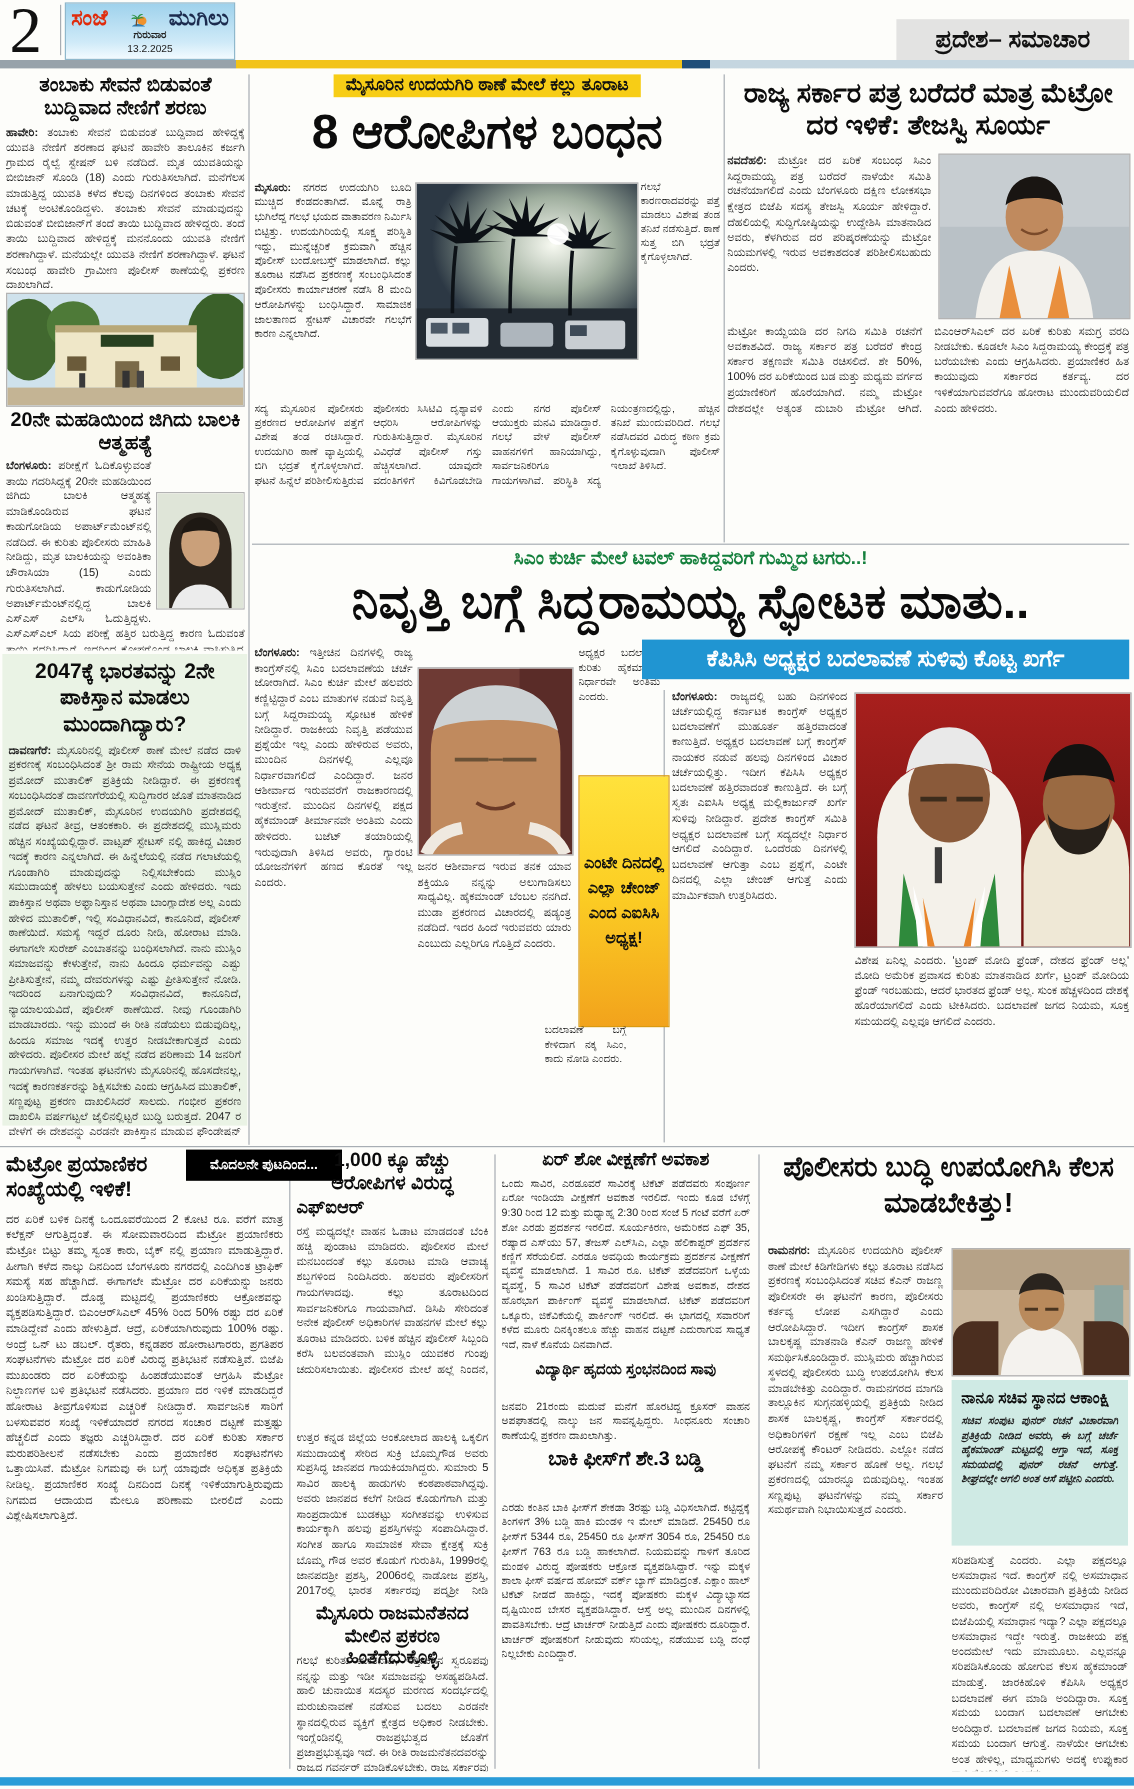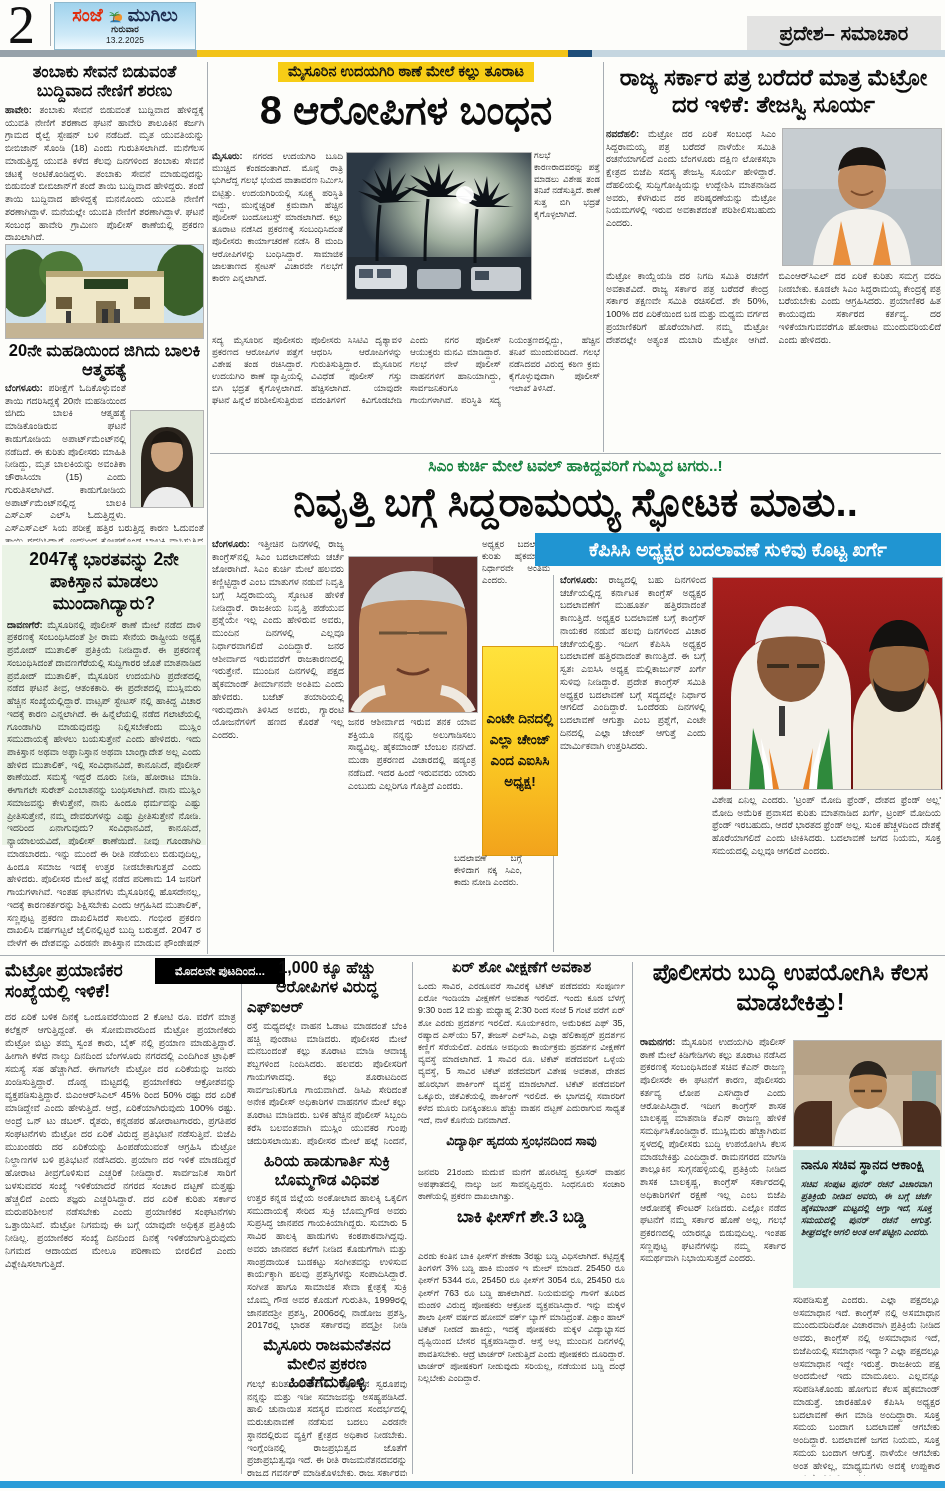--- a/index.html
+++ b/index.html
@@ -22,21 +22,21 @@
          display:flex;align-items:center;padding:4px 3px}
   .greenbox{position:absolute;background:#eaf3e5;padding:4px 5px;box-sizing:border-box}
   .cyanbox{position:absolute;background:#cfeae4;padding:7px 8px;box-sizing:border-box}
   .blacktag{position:absolute;background:#000000;color:#fff;font-weight:bold;
             display:flex;align-items:center;justify-content:center}
   .cols4{column-count:4;column-gap:8px}
   .cols2{column-count:2;column-gap:10px}
   .logo-box{position:absolute;left:54px;top:2px;width:140px;height:46px;
             background:linear-gradient(180deg,#9fd2ec 0%,#cfeaf8 70%,#f3fbff 100%);
             border:1px solid #8fb8cc;display:flex;flex-direction:column;align-items:center;justify-content:center}
-  .logo-line{display:flex;align-items:center;gap:5px;font-weight:bold;font-size:18px;line-height:1}
+  .logo-line{display:flex;align-items:center;gap:18px;font-weight:bold;font-size:18px;line-height:1}
   .logo-red{color:#e02c0c}
   .logo-dark{color:#1c2b4e}
   .logo-sub{font-size:8.5px;font-weight:bold;color:#222;line-height:1.25}
   .pagenum{position:absolute;left:8px;top:-6px;font-family:"Liberation Serif","DejaVu Serif",serif;
            font-size:54px;color:#111}
   .section-label{position:absolute;left:747px;top:16px;width:194px;height:34px;background:#e3e3e2;
                  display:flex;align-items:center;justify-content:center;font-size:20px;color:#111;font-weight:bold}
   .topbar{position:absolute;left:0;top:50px;width:945px;height:7px;
           background:linear-gradient(90deg,#97a2aa 0,#97a2aa 197px,#f2c318 197px,#f2c318 568px,#1f4e79 568px,#1f4e79 592px,#c5d6e0 592px,#c5d6e0 100%)}
   .botbar{position:absolute;left:0;top:1481px;width:945px;height:7px;background:#2b9cd8}
@@ -109,21 +109,21 @@
         <rect width="72" height="96" fill="#dfe5d8"></rect>
         <path d="M10 96V50c0-22 10-34 26-34s26 12 26 34v46z" fill="#2b241d"></path>
         <ellipse cx="36" cy="42" rx="16" ry="19" fill="#caa07a"></ellipse>
         <path d="M12 96c4-14 12-20 24-20s20 6 24 20z" fill="#ececec"></path>
         <path d="M20 34c2-10 10-14 16-14s14 4 16 14c-6-4-24-4-32 0z" fill="#1d1813"></path>
       </svg>
     </span>
     <b class="dl">ಬೆಂಗಳೂರು:</b>
     <span>ಪರೀಕ್ಷೆಗೆ ಓದಿಕೊಳ್ಳುವಂತೆ ತಾಯಿ ಗದರಿಸಿದ್ದಕ್ಕೆ 20ನೇ ಮಹಡಿಯಿಂದ ಜಿಗಿದು ಬಾಲಕಿ ಆತ್ಮಹತ್ಯೆ ಮಾಡಿಕೊಂಡಿರುವ ಘಟನೆ ಕಾಡುಗೋಡಿಯ ಅಪಾರ್ಟ್‌ಮೆಂಟ್‌ನಲ್ಲಿ ನಡೆದಿದೆ. ಈ ಕುರಿತು ಪೊಲೀಸರು ಮಾಹಿತಿ ನೀಡಿದ್ದು, ಮೃತ ಬಾಲಕಿಯನ್ನು ಅವಂತಿಕಾ ಚೌರಾಸಿಯಾ (15) ಎಂದು ಗುರುತಿಸಲಾಗಿದೆ. ಕಾಡುಗೋಡಿಯ ಅಪಾರ್ಟ್‌ಮೆಂಟ್‌ನಲ್ಲಿದ್ದ ಬಾಲಕಿ ಎಸ್‌ಎಸ್ ಎಲ್‌ಸಿ ಓದುತ್ತಿದ್ದಳು. ಎಸ್‌ಎಸ್‌ಎಲ್ ಸಿಯ ಪರೀಕ್ಷೆ ಹತ್ತಿರ ಬರುತ್ತಿದ್ದ ಕಾರಣ ಓದುವಂತೆ ತಾಯಿ ಗದರಿಸಿದ್ದಾರೆ. ಇದರಿಂದ ಕೋಪಗೊಂಡ ಬಾಲಕಿ ವಾಸಿಸುತ್ತಿದ್ದ ಅಪಾರ್ಟ್‌ಮೆಂಟ್‌ನ 20ನೇ ಮಹಡಿ ಜಿಗಿದು ಆತ್ಮಹತ್ಯೆ ಮಾಡಿಕೊಂಡಿದ್ದಾಳೆ. ಸ್ಥಳಕ್ಕೆ ಕಾಡುಗೋಡಿ ಪೊಲೀಸರು ಭೇಟಿ ನೀಡಿ, ಪರಿಶೀಲನೆ ನಡೆಸಿದ್ದಾರೆ.</span>
   </div>
-  <div class="greenbox" style="left:2px;top:545px;width:204px;height:300px">
+  <div class="greenbox" style="left:2px;top:545px;width:204px;height:393px">
     <div class="hl" style="font-size:17.5px;line-height:1.25;margin-bottom:4px">2047ಕ್ಕೆ ಭಾರತವನ್ನು 2ನೇ ಪಾಕಿಸ್ತಾನ ಮಾಡಲು ಮುಂದಾಗಿದ್ಯಾರು?</div>
     <div class="body" style="height:332px">
       <b class="dl">ದಾವಣಗೆರೆ:</b>
       <span>ಮೈಸೂರಿನಲ್ಲಿ ಪೊಲೀಸ್ ಠಾಣೆ ಮೇಲೆ ನಡೆದ ದಾಳಿ ಪ್ರಕರಣಕ್ಕೆ ಸಂಬಂಧಿಸಿದಂತೆ ಶ್ರೀ ರಾಮ ಸೇನೆಯ ರಾಷ್ಟ್ರೀಯ ಅಧ್ಯಕ್ಷ ಪ್ರಮೋದ್ ಮುತಾಲಿಕ್ ಪ್ರತಿಕ್ರಿಯೆ ನೀಡಿದ್ದಾರೆ. ಈ ಪ್ರಕರಣಕ್ಕೆ ಸಂಬಂಧಿಸಿದಂತೆ ದಾವಣಗೆರೆಯಲ್ಲಿ ಸುದ್ದಿಗಾರರ ಜೊತೆ ಮಾತನಾಡಿದ ಪ್ರಮೋದ್ ಮುತಾಲಿಕ್, ಮೈಸೂರಿನ ಉದಯಗಿರಿ ಪ್ರದೇಶದಲ್ಲಿ ನಡೆದ ಘಟನೆ ತೀವ್ರ, ಆತಂಕಕಾರಿ. ಈ ಪ್ರದೇಶದಲ್ಲಿ ಮುಸ್ಲಿಮರು ಹೆಚ್ಚಿನ ಸಂಖ್ಯೆಯಲ್ಲಿದ್ದಾರೆ. ವಾಟ್ಸಪ್ ಸ್ಟೇಟಸ್ ನಲ್ಲಿ ಹಾಕಿದ್ದ ವಿಚಾರ ಇದಕ್ಕೆ ಕಾರಣ ಎನ್ನಲಾಗಿದೆ. ಈ ಹಿನ್ನೆಲೆಯಲ್ಲಿ ನಡೆದ ಗಲಾಟೆಯಲ್ಲಿ ಗೂಂಡಾಗಿರಿ ಮಾಡುವುದನ್ನು ನಿಲ್ಲಿಸಬೇಕೆಂದು ಮುಸ್ಲಿಂ ಸಮುದಾಯಕ್ಕೆ ಹೇಳಲು ಬಯಸುತ್ತೇನೆ ಎಂದು ಹೇಳಿದರು. ಇದು ಪಾಕಿಸ್ತಾನ ಅಥವಾ ಅಫ್ಘಾನಿಸ್ತಾನ ಅಥವಾ ಬಾಂಗ್ಲಾದೇಶ ಅಲ್ಲ ಎಂದು ಹೇಳಿದ ಮುತಾಲಿಕ್, ಇಲ್ಲಿ ಸಂವಿಧಾನವಿದೆ, ಕಾನೂನಿದೆ, ಪೊಲೀಸ್ ಠಾಣೆಯಿದೆ. ಸಮಸ್ಯೆ ಇದ್ದರೆ ದೂರು ನೀಡಿ, ಹೋರಾಟ ಮಾಡಿ. ಈಗಾಗಲೇ ಸುರೇಶ್ ಎಂಬಾತನನ್ನು ಬಂಧಿಸಲಾಗಿದೆ. ನಾನು ಮುಸ್ಲಿಂ ಸಮಾಜವನ್ನು ಕೇಳುತ್ತೇನೆ, ನಾನು ಹಿಂದೂ ಧರ್ಮವನ್ನು ಎಷ್ಟು ಪ್ರೀತಿಸುತ್ತೇನೆ, ನಮ್ಮ ದೇವರುಗಳನ್ನು ಎಷ್ಟು ಪ್ರೀತಿಸುತ್ತೇನೆ ನೋಡಿ. ಇದರಿಂದ ಏನಾಗುವುದು? ಸಂವಿಧಾನವಿದೆ, ಕಾನೂನಿದೆ, ನ್ಯಾಯಾಲಯವಿದೆ, ಪೊಲೀಸ್ ಠಾಣೆಯಿದೆ. ನೀವು ಗೂಂಡಾಗಿರಿ ಮಾಡಬಾರದು. ಇನ್ನು ಮುಂದೆ ಈ ರೀತಿ ನಡೆಯಲು ಬಿಡುವುದಿಲ್ಲ, ಹಿಂದೂ ಸಮಾಜ ಇದಕ್ಕೆ ಉತ್ತರ ನೀಡಬೇಕಾಗುತ್ತದೆ ಎಂದು ಹೇಳಿದರು. ಪೊಲೀಸರ ಮೇಲೆ ಹಲ್ಲೆ ನಡೆದ ಪರಿಣಾಮ 14 ಜನರಿಗೆ ಗಾಯಗಳಾಗಿವೆ. ಇಂತಹ ಘಟನೆಗಳು ಮೈಸೂರಿನಲ್ಲಿ ಹೊಸದೇನಲ್ಲ, ಇದಕ್ಕೆ ಕಾರಣಕರ್ತರನ್ನು ಶಿಕ್ಷಿಸಬೇಕು ಎಂದು ಆಗ್ರಹಿಸಿದ ಮುತಾಲಿಕ್, ಸಣ್ಣಪುಟ್ಟ ಪ್ರಕರಣ ದಾಖಲಿಸಿದರೆ ಸಾಲದು. ಗಂಭೀರ ಪ್ರಕರಣ ದಾಖಲಿಸಿ ವರ್ಷಗಟ್ಟಲೆ ಜೈಲಿನಲ್ಲಿಟ್ಟರೆ ಬುದ್ಧಿ ಬರುತ್ತದೆ. 2047 ರ ವೇಳೆಗೆ ಈ ದೇಶವನ್ನು ಎರಡನೇ ಪಾಕಿಸ್ತಾನ ಮಾಡುವ ಫೌಂಡೇಷನ್ ಮಾಡಿದ್ದಾರೆ. ಪೊಲೀಸ್ ಇಲಾಖೆಯ ಮೇಲೆ ಹಲ್ಲೆ ನಡೆದು ಕಾನೂನು ಕೈಗೆ ತೆಗೆದುಕೊಳ್ಳುತ್ತಿದ್ದಾರೆ ಎಂದರು.</span>
     </div>
   </div>
 
   <div class="kicker-wrap" style="left:210px;top:62px;width:392px">
     <span class="kicker" style="font-size:14.5px">ಮೈಸೂರಿನ ಉದಯಗಿರಿ ಠಾಣೆ ಮೇಲೆ ಕಲ್ಲು ತೂರಾಟ</span>
   </div>
@@ -230,21 +230,20 @@
   </div>
   <div class="abs hl" style="left:5px;top:960px;width:148px;font-size:17.5px;line-height:1.2;text-align:left">ಮೆಟ್ರೋ ಪ್ರಯಾಣಿಕರ ಸಂಖ್ಯೆಯಲ್ಲಿ ಇಳಿಕೆ!</div>
 
   <div class="abs body" style="left:712px;top:794px;width:229px;height:158px">ವಿಶೇಷ ಏನಿಲ್ಲ ಎಂದರು. 'ಟ್ರಂಪ್ ಮೋದಿ ಫ್ರೆಂಡ್, ದೇಶದ ಫ್ರೆಂಡ್ ಅಲ್ಲ' ಮೋದಿ ಅಮೆರಿಕ ಪ್ರವಾಸದ ಕುರಿತು ಮಾತನಾಡಿದ ಖರ್ಗೆ, ಟ್ರಂಪ್ ಮೋದಿಯ ಫ್ರೆಂಡ್ ಇರಬಹುದು, ಆದರೆ ಭಾರತದ ಫ್ರೆಂಡ್ ಅಲ್ಲ. ಸುಂಕ ಹೆಚ್ಚಳದಿಂದ ದೇಶಕ್ಕೆ ಹೊರೆಯಾಗಲಿದೆ ಎಂದು ಟೀಕಿಸಿದರು. ಬದಲಾವಣೆ ಜಗದ ನಿಯಮ, ಸೂಕ್ತ ಸಮಯದಲ್ಲಿ ಎಲ್ಲವೂ ಆಗಲಿದೆ ಎಂದರು.</div>
   <div class="blacktag" style="left:155px;top:958px;width:130px;height:26px;font-size:11.5px">ಮೊದಲನೇ ಪುಟದಿಂದ...</div>
   <div class="abs body" style="left:5px;top:1010px;width:231px;height:466px;font-size:9.5px">ದರ ಏರಿಕೆ ಬಳಿಕ ದಿನಕ್ಕೆ ಒಂದೂವರೆಯಿಂದ 2 ಕೋಟಿ ರೂ. ವರೆಗೆ ಮಾತ್ರ ಕಲೆಕ್ಷನ್ ಆಗುತ್ತಿದ್ದಂತೆ. ಈ ಸೋಮವಾರದಿಂದ ಮೆಟ್ರೋ ಪ್ರಯಾಣಿಕರು ಮೆಟ್ರೋ ಬಿಟ್ಟು ತಮ್ಮ ಸ್ವಂತ ಕಾರು, ಬೈಕ್ ನಲ್ಲಿ ಪ್ರಯಾಣ ಮಾಡುತ್ತಿದ್ದಾರೆ. ಹೀಗಾಗಿ ಕಳೆದ ನಾಲ್ಕು ದಿನದಿಂದ ಬೆಂಗಳೂರು ನಗರದಲ್ಲಿ ಎಂದಿಗಿಂತ ಟ್ರಾಫಿಕ್ ಸಮಸ್ಯೆ ಸಹ ಹೆಚ್ಚಾಗಿದೆ. ಈಗಾಗಲೇ ಮೆಟ್ರೋ ದರ ಏರಿಕೆಯನ್ನು ಜನರು ಖಂಡಿಸುತ್ತಿದ್ದಾರೆ. ದೊಡ್ಡ ಮಟ್ಟದಲ್ಲಿ ಪ್ರಯಾಣಿಕರು ಆಕ್ರೋಶವನ್ನು ವ್ಯಕ್ತಪಡಿಸುತ್ತಿದ್ದಾರೆ. ಬಿಎಂಆರ್‌ಸಿಎಲ್ 45% ರಿಂದ 50% ರಷ್ಟು ದರ ಏರಿಕೆ ಮಾಡಿದ್ದೇವೆ ಎಂದು ಹೇಳುತ್ತಿದೆ. ಆದ್ರೆ, ಏರಿಕೆಯಾಗಿರುವುದು 100% ರಷ್ಟು. ಅಂದ್ರೆ ಒನ್ ಟು ಡಬಲ್. ರೈತರು, ಕನ್ನಡಪರ ಹೋರಾಟಗಾರರು, ಪ್ರಗತಿಪರ ಸಂಘಟನೆಗಳು ಮೆಟ್ರೋ ದರ ಏರಿಕೆ ವಿರುದ್ಧ ಪ್ರತಿಭಟನೆ ನಡೆಸುತ್ತಿವೆ. ಬಿಜೆಪಿ ಮುಖಂಡರು ದರ ಏರಿಕೆಯನ್ನು ಹಿಂಪಡೆಯುವಂತೆ ಆಗ್ರಹಿಸಿ ಮೆಟ್ರೋ ನಿಲ್ದಾಣಗಳ ಬಳಿ ಪ್ರತಿಭಟನೆ ನಡೆಸಿದರು. ಪ್ರಯಾಣ ದರ ಇಳಿಕೆ ಮಾಡದಿದ್ದರೆ ಹೋರಾಟ ತೀವ್ರಗೊಳಿಸುವ ಎಚ್ಚರಿಕೆ ನೀಡಿದ್ದಾರೆ. ಸಾರ್ವಜನಿಕ ಸಾರಿಗೆ ಬಳಸುವವರ ಸಂಖ್ಯೆ ಇಳಿಕೆಯಾದರೆ ನಗರದ ಸಂಚಾರ ದಟ್ಟಣೆ ಮತ್ತಷ್ಟು ಹೆಚ್ಚಲಿದೆ ಎಂದು ತಜ್ಞರು ಎಚ್ಚರಿಸಿದ್ದಾರೆ. ದರ ಏರಿಕೆ ಕುರಿತು ಸರ್ಕಾರ ಮರುಪರಿಶೀಲನೆ ನಡೆಸಬೇಕು ಎಂದು ಪ್ರಯಾಣಿಕರ ಸಂಘಟನೆಗಳು ಒತ್ತಾಯಿಸಿವೆ. ಮೆಟ್ರೋ ನಿಗಮವು ಈ ಬಗ್ಗೆ ಯಾವುದೇ ಅಧಿಕೃತ ಪ್ರತಿಕ್ರಿಯೆ ನೀಡಿಲ್ಲ. ಪ್ರಯಾಣಿಕರ ಸಂಖ್ಯೆ ದಿನದಿಂದ ದಿನಕ್ಕೆ ಇಳಿಕೆಯಾಗುತ್ತಿರುವುದು ನಿಗಮದ ಆದಾಯದ ಮೇಲೂ ಪರಿಣಾಮ ಬೀರಲಿದೆ ಎಂದು ವಿಶ್ಲೇಷಿಸಲಾಗುತ್ತಿದೆ.</div>
 
   <div class="abs hl" style="left:247px;top:958px;width:160px;font-size:16px;line-height:1.2">1,000 ಕ್ಕೂ ಹೆಚ್ಚು ಆರೋಪಿಗಳ ವಿರುದ್ಧ</div>
   <div class="abs hl" style="left:247px;top:998px;width:160px;font-size:15px;text-align:left">ಎಫ್ಐಆರ್</div>
   <div class="abs body" style="left:247px;top:1020px;width:160px;height:128px">ರಸ್ತೆ ಮಧ್ಯದಲ್ಲೇ ವಾಹನ ಓಡಾಟ ಮಾಡದಂತೆ ಬೆಂಕಿ ಹಚ್ಚಿ ಪುಂಡಾಟ ಮಾಡಿದರು. ಪೊಲೀಸರ ಮೇಲೆ ಮನಬಂದಂತೆ ಕಲ್ಲು ತೂರಾಟ ಮಾಡಿ ಆವಾಚ್ಯ ಶಬ್ದಗಳಿಂದ ನಿಂದಿಸಿದರು. ಹಲವರು ಪೊಲೀಸರಿಗೆ ಗಾಯಗಳಾದವು. ಕಲ್ಲು ತೂರಾಟದಿಂದ ಸಾರ್ವಜನಿಕರಿಗೂ ಗಾಯವಾಗಿದೆ. ಡಿಸಿಪಿ ಸೇರಿದಂತೆ ಅನೇಕ ಪೊಲೀಸ್ ಅಧಿಕಾರಿಗಳ ವಾಹನಗಳ ಮೇಲೆ ಕಲ್ಲು ತೂರಾಟ ಮಾಡಿದರು. ಬಳಿಕ ಹೆಚ್ಚಿನ ಪೊಲೀಸ್ ಸಿಬ್ಬಂದಿ ಕರೆಸಿ ಬಲವಂತವಾಗಿ ಮುಸ್ಲಿಂ ಯುವಕರ ಗುಂಪು ಚದುರಿಸಲಾಯಿತು. ಪೊಲೀಸರ ಮೇಲೆ ಹಲ್ಲೆ ನಿಂದನೆ, ಸರ್ಕಾರಿ ಆಸ್ತಿ ವಾಹನಗಳಿಗೆ ಆಸ್ತಿಪಾಸ್ತಿ ಹಾನಿಯಾಗಿದೆ. ಅಕ್ರಮ ಗುಂಪು ಕಟ್ಟಿ ದಾಂಧಲೆ ನಡೆಸಿದ 1,000ಕ್ಕೂ ಹೆಚ್ಚು ಆರೋಪಿಗಳ ವಿರುದ್ಧ ಎಫ್ಐಆರ್ ದಾಖಲಿಸಲಾಗಿದೆ. 10 ಜನರನ್ನು ವಶಕ್ಕೆ ಪಡೆದು ವಿಚಾರಣೆ ನಡೆಸಲಾಗುತ್ತಿದೆ.</div>
-  <div class="abs hl" style="left:247px;top:1152px;width:160px;font-size:15.5px;line-height:1.2">ಹಿರಿಯ ಹಾಡುಗಾರ್ತಿ ಸುಕ್ರಿ ಬೊಮ್ಮಗೌಡ ವಿಧಿವಶ</div>
   <div class="abs body" style="left:247px;top:1192px;width:160px;height:140px">ಉತ್ತರ ಕನ್ನಡ ಜಿಲ್ಲೆಯ ಅಂಕೋಲಾದ ಹಾಲಕ್ಕಿ ಒಕ್ಕಲಿಗ ಸಮುದಾಯಕ್ಕೆ ಸೇರಿದ ಸುಕ್ರಿ ಬೊಮ್ಮಗೌಡ ಅವರು ಸುಪ್ರಸಿದ್ಧ ಜಾನಪದ ಗಾಯಕಿಯಾಗಿದ್ದರು. ಸುಮಾರು 5 ಸಾವಿರ ಹಾಲಕ್ಕಿ ಹಾಡುಗಳು ಕಂಠಪಾಠವಾಗಿದ್ದವು. ಅವರು ಜಾನಪದ ಕಲೆಗೆ ನೀಡಿದ ಕೊಡುಗೆಗಾಗಿ ಮತ್ತು ಸಾಂಪ್ರದಾಯಿಕ ಬುಡಕಟ್ಟು ಸಂಗೀತವನ್ನು ಉಳಿಸುವ ಕಾರ್ಯಕ್ಕಾಗಿ ಹಲವು ಪ್ರಶಸ್ತಿಗಳನ್ನು ಸಂಪಾದಿಸಿದ್ದಾರೆ. ಸಂಗೀತ ಹಾಗೂ ಸಾಮಾಜಿಕ ಸೇವಾ ಕ್ಷೇತ್ರಕ್ಕೆ ಸುಕ್ರಿ ಬೊಮ್ಮ ಗೌಡ ಅವರ ಕೊಡುಗೆ ಗುರುತಿಸಿ, 1999ರಲ್ಲಿ ಜಾನಪದಶ್ರೀ ಪ್ರಶಸ್ತಿ, 2006ರಲ್ಲಿ ನಾಡೋಜ ಪ್ರಶಸ್ತಿ, 2017ರಲ್ಲಿ ಭಾರತ ಸರ್ಕಾರವು ಪದ್ಮಶ್ರೀ ನೀಡಿ ಗೌರವಿಸಿತ್ತು. ಇನ್ನು ಕರ್ನಾಟಕ ರಾಜ್ಯೋತ್ಸವ ಪ್ರಶಸ್ತಿ ಸೇರಿ ದೇಶ ಹಾಗೂ ರಾಜ್ಯದ ಹಲವು ಪ್ರತಿಷ್ಠಿತ ಪ್ರಶಸ್ತಿ ಸುಕ್ರಿ ಅಜ್ಜಿಯನ್ನು ಅರಸಿಕೊಂಡು ಬಂದಿವೆ.</div>
   <div class="abs hl" style="left:247px;top:1336px;width:160px;font-size:15.5px;line-height:1.2">ಮೈಸೂರು ರಾಜಮನೆತನದ ಮೇಲಿನ ಪ್ರಕರಣ ಹಿಂತೆಗೆದುಕೊಳ್ಳಿ</div>
   <div class="abs body" style="left:247px;top:1378px;width:160px;height:98px">ಗಲಭೆ ಕುರಿತು ಮಾತನಾಡಿ, ಇತ್ತೀಚೆಗಿನ ಸ್ವರೂಪವು ನನ್ನನ್ನು ಮತ್ತು ಇಡೀ ಸಮಾಜವನ್ನು ಅಸಹ್ಯಪಡಿಸಿದೆ. ಹಾಲಿ ಚುನಾಯಿತ ಸದಸ್ಯರ ಮರಣದ ಸಂದರ್ಭದಲ್ಲಿ ಮರುಚುನಾವಣೆ ನಡೆಸುವ ಬದಲು ಎರಡನೇ ಸ್ಥಾನದಲ್ಲಿರುವ ವ್ಯಕ್ತಿಗೆ ಕ್ಷೇತ್ರದ ಅಧಿಕಾರ ನೀಡಬೇಕು. ಇಂಗ್ಲೆಂಡಿನಲ್ಲಿ ರಾಜಪ್ರಭುತ್ವದ ಜೊತೆಗೆ ಪ್ರಜಾಪ್ರಭುತ್ವವೂ ಇದೆ. ಈ ರೀತಿ ರಾಜಮನೆತನದವರನ್ನು ರಾಜ್ಯದ ಗವರ್ನರ್ ಮಾಡಿಕೊಳ್ಳಬೇಕು, ರಾಜ್ಯ ಸರ್ಕಾರವು ಗವರ್ನರ್ ಸ್ಥಾನವನ್ನು ದುರ್ಬಲಕ್ಕೆ ಮಾಡಿಕೊಳ್ಳುತ್ತಿದೆ. ಇದು ಕೊಳಕು ರಾಜಕೀಯ ಎಂದರು.</div>
 
   <div class="abs hl" style="left:418px;top:958px;width:207px;font-size:15px">ಏರ್ ಶೋ ವೀಕ್ಷಣೆಗೆ ಅವಕಾಶ</div>
   <div class="abs body" style="left:418px;top:980px;width:207px;height:150px;font-size:8.9px">ಒಂದು ಸಾವಿರ, ಎರಡೂವರೆ ಸಾವಿರಕ್ಕೆ ಟಿಕೆಟ್ ಪಡೆದವರು ಸಂಪೂರ್ಣ ಏರೋ ಇಂಡಿಯಾ ವೀಕ್ಷಣೆಗೆ ಅವಕಾಶ ಇರಲಿದೆ. ಇಂದು ಕೂಡ ಬೆಳಗ್ಗೆ 9:30 ರಿಂದ 12 ಮತ್ತು ಮಧ್ಯಾಹ್ನ 2:30 ರಿಂದ ಸಂಜೆ 5 ಗಂಟೆ ವರೆಗೆ ಏರ್ ಶೋ ಎರಡು ಪ್ರದರ್ಶನ ಇರಲಿದೆ. ಸೂರ್ಯಕಿರಣ, ಅಮೆರಿಕದ ಎಫ್ 35, ರಷ್ಯಾದ ಎಸ್‌ಯು 57, ತೇಜಸ್ ಎಲ್‌ಸಿಎ, ಎಲ್ಲಾ ಹೆಲಿಕಾಪ್ಟರ್ ಪ್ರದರ್ಶನ ಕಣ್ಣಿಗೆ ಸೆರೆಯಲಿದೆ. ಎರಡೂ ಅವಧಿಯ ಕಾರ್ಯಕ್ರಮ ಪ್ರದರ್ಶನ ವೀಕ್ಷಣೆಗೆ ವ್ಯವಸ್ಥೆ ಮಾಡಲಾಗಿದೆ. 1 ಸಾವಿರ ರೂ. ಟಿಕೆಟ್ ಪಡೆದವರಿಗೆ ಒಳ್ಳೆಯ ವ್ಯವಸ್ಥೆ, 5 ಸಾವಿರ ಟಿಕೆಟ್ ಪಡೆದವರಿಗೆ ವಿಶೇಷ ಅವಕಾಶ, ದೇಶದ ಹೊರಭಾಗ ಪಾರ್ಕಿಂಗ್ ವ್ಯವಸ್ಥೆ ಮಾಡಲಾಗಿದೆ. ಟಿಕೆಟ್ ಪಡೆದವರಿಗೆ ಒಕ್ಕೂರು, ಜಿಕೆವಿಕೆಯಲ್ಲಿ ಪಾರ್ಕಿಂಗ್ ಇರಲಿದೆ. ಈ ಭಾಗದಲ್ಲಿ ಸವಾರರಿಗೆ ಕಳೆದ ಮೂರು ದಿನಕ್ಕಿಂತಲೂ ಹೆಚ್ಚು ವಾಹನ ದಟ್ಟಣೆ ಎದುರಾಗುವ ಸಾಧ್ಯತೆ ಇದೆ, ನಾಳೆ ಕೊನೆಯ ದಿನವಾಗಿದೆ.</div>
   <div class="abs hl" style="left:418px;top:1134px;width:207px;font-size:12.5px;line-height:1.2">ವಿದ್ಯಾರ್ಥಿ ಹೃದಯ ಸ್ತಂಭನದಿಂದ ಸಾವು</div>
   <div class="abs body" style="left:418px;top:1166px;width:207px;height:38px;font-size:8.9px">ಜನವರಿ 21ರಂದು ಮದುವೆ ಮನೆಗೆ ಹೊರಟಿದ್ದ ಕ್ರೂಸರ್ ವಾಹನ ಅಪಘಾತದಲ್ಲಿ ನಾಲ್ಕು ಜನ ಸಾವನ್ನಪ್ಪಿದ್ದರು. ಸಿಂಧನೂರು ಸಂಚಾರಿ ಠಾಣೆಯಲ್ಲಿ ಪ್ರಕರಣ ದಾಖಲಾಗಿತ್ತು.</div>
   <div class="abs hl" style="left:418px;top:1207px;width:207px;font-size:16.5px;line-height:1.2">ಬಾಕಿ ಫೀಸ್‌ಗೆ ಶೇ.3 ಬಡ್ಡಿ</div>
   <div class="abs body" style="left:418px;top:1250px;width:207px;height:226px;font-size:8.9px">ಎರಡು ಕಂತಿನ ಬಾಕಿ ಫೀಸ್‌ಗೆ ಶೇಕಡಾ 3ರಷ್ಟು ಬಡ್ಡಿ ವಿಧಿಸಲಾಗಿದೆ. ಕಟ್ಟಿದ್ದಕ್ಕೆ ತಿಂಗಳಿಗೆ 3% ಬಡ್ಡಿ ಹಾಕಿ ಮಂಡಳಿ ಇ ಮೇಲ್ ಮಾಡಿದೆ. 25450 ರೂ ಫೀಸ್‌ಗೆ 5344 ರೂ, 25450 ರೂ ಫೀಸ್‌ಗೆ 3054 ರೂ, 25450 ರೂ ಫೀಸ್‌ಗೆ 763 ರೂ ಬಡ್ಡಿ ಹಾಕಲಾಗಿದೆ. ನಿಯಮವನ್ನು ಗಾಳಿಗೆ ತೂರಿದ ಮಂಡಳಿ ವಿರುದ್ಧ ಪೋಷಕರು ಆಕ್ರೋಶ ವ್ಯಕ್ತಪಡಿಸಿದ್ದಾರೆ. ಇನ್ನು ಮಕ್ಕಳ ಶಾಲಾ ಫೀಸ್ ವರ್ಷದ ಹೋಮ್ ವರ್ಕ್ ಬ್ಯಾಗ್ ಮಾಡಿದ್ರಂತೆ. ಎಕ್ಸಾಂ ಹಾಲ್ ಟಿಕೆಟ್ ನೀಡದೆ ಹಾಕಿದ್ದು, ಇದಕ್ಕೆ ಪೋಷಕರು ಮಕ್ಕಳ ವಿದ್ಯಾಭ್ಯಾಸದ ದೃಷ್ಟಿಯಿಂದ ಬೇಸರ ವ್ಯಕ್ತಪಡಿಸಿದ್ದಾರೆ. ಆಸ್ತೆ ಅಲ್ಲ ಮುಂದಿನ ದಿನಗಳಲ್ಲಿ ಪಾವತಿಸಬೇಕು. ಆದ್ರೆ ಟಾರ್ಚರ್ ನೀಡುತ್ತಿದೆ ಎಂದು ಪೋಷಕರು ದೂರಿದ್ದಾರೆ. ಟಾರ್ಚರ್ ಪೋಷಕರಿಗೆ ನೀಡುವುದು ಸರಿಯಲ್ಲ, ನಡೆಯುವ ಬಡ್ಡಿ ದಂಧೆ ನಿಲ್ಲಬೇಕು ಎಂದಿದ್ದಾರೆ.</div>

